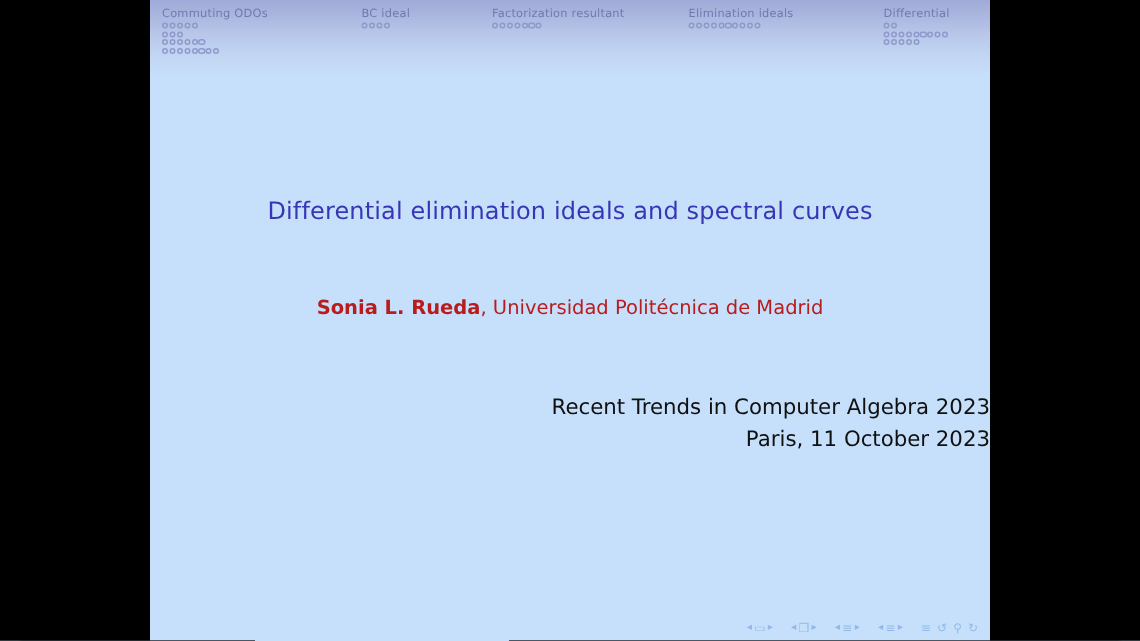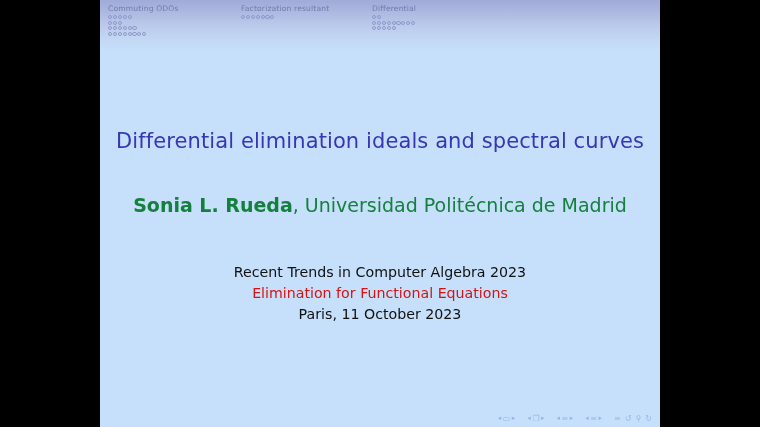--- a/index.html
+++ b/index.html
@@ -103,50 +103,50 @@
     height: 100%;
   }
 
   #main-title {
     position: absolute;
     left: 0;
     top: 128px;
     width: 100%;
     text-align: center;
     font-family: "DejaVu Sans", sans-serif;
-    font-size: 21px;
+    font-size: 16px;
     line-height: 26px;
     color: #3836b6;
     letter-spacing: 0.1px;
   }
 
   #author-line {
     position: absolute;
     left: 0;
     top: 196px;
     width: 100%;
     text-align: center;
     font-family: "DejaVu Sans", sans-serif;
-    font-size: 19px;
+    font-size: 13px;
     line-height: 19px;
-    color: #15803d;
+    color: #b91c1c;
   }
 
   #author-name {
     font-weight: bold;
   }
 
   #affiliation { font-weight: normal; }
 
   #eventblock {
     position: absolute;
     left: 0;
     top: 262px;
     width: 100%;
-    text-align: center;
+    text-align: right;
   }
 
   .event-line {
     font-family: "DejaVu Sans", sans-serif;
     font-size: 14.2px;
     line-height: 21px;
     color: #101010;
   }
 
   .event-line.highlight { color: #d51313; }
@@ -193,24 +193,36 @@
       <div id="navrow">
           <div class="nav-section" style="width: 133px;">
             <div class="nav-title" style="color: rgb(111, 122, 176);">Commuting ODOs</div>
             <div class="nav-dots">
               <div class="dot-row"><span class="dot"></span><span class="dot"></span><span class="dot"></span><span class="dot"></span><span class="dot"></span></div>
               <div class="dot-row"><span class="dot"></span><span class="dot"></span><span class="dot"></span></div>
               <div class="dot-row"><span class="dot"></span><span class="dot"></span><span class="dot"></span><span class="dot"></span><span class="dot"></span><span class="dot"></span></div>
               <div class="dot-row"><span class="dot"></span><span class="dot"></span><span class="dot"></span><span class="dot"></span><span class="dot"></span><span class="dot"></span><span class="dot"></span><span class="dot"></span></div>
             </div>
           </div>
+          <div class="nav-section" style="width: 87px;">
+            <div class="nav-title" style="color: rgb(111, 122, 176);">BC ideal</div>
+            <div class="nav-dots">
+              <div class="dot-row"><span class="dot"></span><span class="dot"></span><span class="dot"></span><span class="dot"></span></div>
+            </div>
+          </div>
           <div class="nav-section" style="width: 131px;">
             <div class="nav-title" style="color: rgb(111, 122, 176);">Factorization resultant</div>
             <div class="nav-dots">
               <div class="dot-row"><span class="dot"></span><span class="dot"></span><span class="dot"></span><span class="dot"></span><span class="dot"></span><span class="dot"></span><span class="dot"></span></div>
+            </div>
+          </div>
+          <div class="nav-section" style="width: 130px;">
+            <div class="nav-title" style="color: rgb(111, 122, 176);">Elimination ideals</div>
+            <div class="nav-dots">
+              <div class="dot-row"><span class="dot"></span><span class="dot"></span><span class="dot"></span><span class="dot"></span><span class="dot"></span><span class="dot"></span><span class="dot"></span><span class="dot"></span><span class="dot"></span><span class="dot"></span></div>
             </div>
           </div>
           <div class="nav-section">
             <div class="nav-title" style="color: rgb(111, 122, 176);">Differential</div>
             <div class="nav-dots">
               <div class="dot-row"><span class="dot"></span><span class="dot"></span></div>
               <div class="dot-row"><span class="dot"></span><span class="dot"></span><span class="dot"></span><span class="dot"></span><span class="dot"></span><span class="dot"></span><span class="dot"></span><span class="dot"></span><span class="dot"></span></div>
               <div class="dot-row"><span class="dot"></span><span class="dot"></span><span class="dot"></span><span class="dot"></span><span class="dot"></span></div>
             </div>
           </div>
@@ -220,21 +232,20 @@
     <div id="titleblock">
 
       <div id="main-title" style="color: rgb(56, 54, 182);">Differential elimination ideals and spectral curves</div>
 
       <div id="author-line">
         <span id="author-name">Sonia L. Rueda</span><span id="affiliation">, Universidad Politécnica de Madrid</span>
       </div>
 
       <div id="eventblock">
           <div class="event-line" style="color: rgb(16, 16, 16);">Recent Trends in Computer Algebra 2023</div>
-          <div class="event-line highlight" style="color: rgb(213, 19, 19);">Elimination for Functional Equations</div>
           <div class="event-line" style="color: rgb(16, 16, 16);">Paris, 11 October 2023</div>
         </div>
 
     </div>
 
     <div id="navsymbols">
         <span class="navgrp">
           <span class="navtri" style="color: rgb(143, 182, 232);">◂</span>
           <span class="navglyph" style="color: rgb(143, 182, 232);">▭</span>
           <span class="navtri" style="color: rgb(143, 182, 232);">▸</span>

